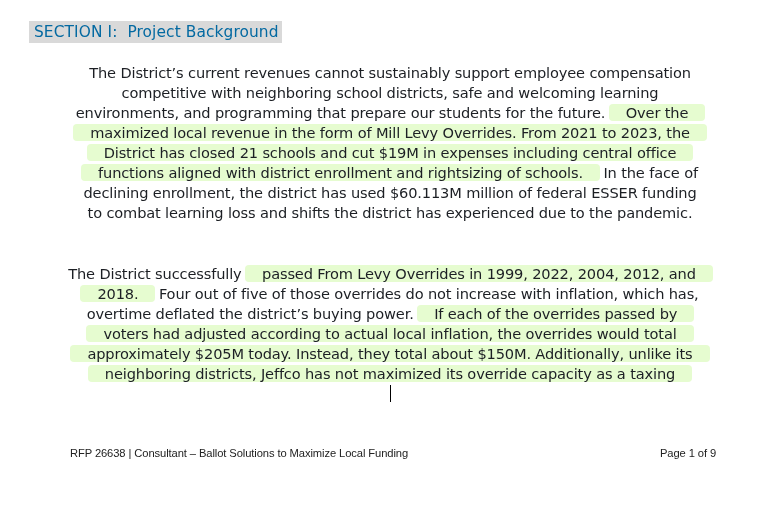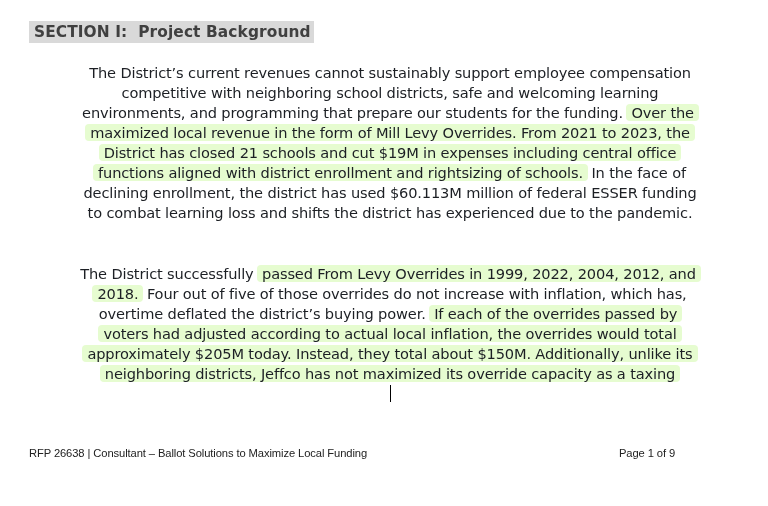--- a/index.html
+++ b/index.html
@@ -23,46 +23,46 @@
       background: #ffffff;
     }
     .section-heading {
       position: absolute;
       left: 29px;
       top: 21px;
       height: 22px;
       padding: 0 3px 0 5px;
       background: #d9d9d9;
       font-family: "DejaVu Sans", sans-serif;
-      font-weight: bold;
+      font-weight: normal;
       font-size: 15.4px;
       line-height: 22px;
       letter-spacing: 0.1px;
-      color: #404040;
+      color: #0369a1;
       white-space: pre;
     }
     .para {
       position: absolute;
       left: 30px;
       width: 720px;
       font-family: "DejaVu Sans", sans-serif;
       font-size: 14.6px;
       line-height: 20px;
       letter-spacing: -0.15px;
     }
     .para .line {
       display: block;
       height: 20px;
       white-space: pre;
       text-align: center;
     }
     .hl {
       background: #e6fcd0;
       border-radius: 4px;
-      padding: 0 5px;
+      padding: 0 17px;
       margin: 0 -1px;
     }
     .para1 { top: 63px; }
     .para2 { top: 264px; }
     .cursor {
       display: inline-block;
       width: 1px;
       height: 17px;
       background: #000000;
       vertical-align: -3px;
@@ -70,35 +70,36 @@
     }
     .footer {
       position: absolute;
       top: 446px;
       font-family: "Liberation Sans", sans-serif;
       font-size: 11.2px;
       line-height: 14px;
       color: #222222;
       white-space: pre;
       letter-spacing: -0.1px;
+      margin-left: 41px;
     }
     .footer-left { left: 29px; }
     .footer-right { left: 619px; text-align: right; }
   </style>
 </head>
 <body>
 
 <div class="page">
 
   <div class="section-heading">SECTION I:  Project Background</div>
 
   <div class="para para1">
       <span class="line"><span>The District’s current revenues cannot sustainably support employee compensation</span></span>
       <span class="line"><span>competitive with neighboring school districts, safe and welcoming learning</span></span>
-      <span class="line"><span>environments, and programming that prepare our students for the funding. </span><span class="hl">Over the</span></span>
+      <span class="line"><span>environments, and programming that prepare our students for the future. </span><span class="hl">Over the</span></span>
       <span class="line"><span class="hl">maximized local revenue in the form of Mill Levy Overrides. From 2021 to 2023, the</span></span>
       <span class="line"><span class="hl">District has closed 21 schools and cut $19M in expenses including central office</span></span>
       <span class="line"><span class="hl">functions aligned with district enrollment and rightsizing of schools.</span><span> In the face of</span></span>
       <span class="line"><span>declining enrollment, the district has used $60.113M million of federal ESSER funding</span></span>
       <span class="line"><span>to combat learning loss and shifts the district has experienced due to the pandemic.</span></span>
     </div>
 
   <div class="para para2">
       <span class="line"><span>The District successfully </span><span class="hl">passed From Levy Overrides in 1999, 2022, 2004, 2012, and</span></span>
       <span class="line"><span class="hl">2018.</span><span> Four out of five of those overrides do not increase with inflation, which has,</span></span>

